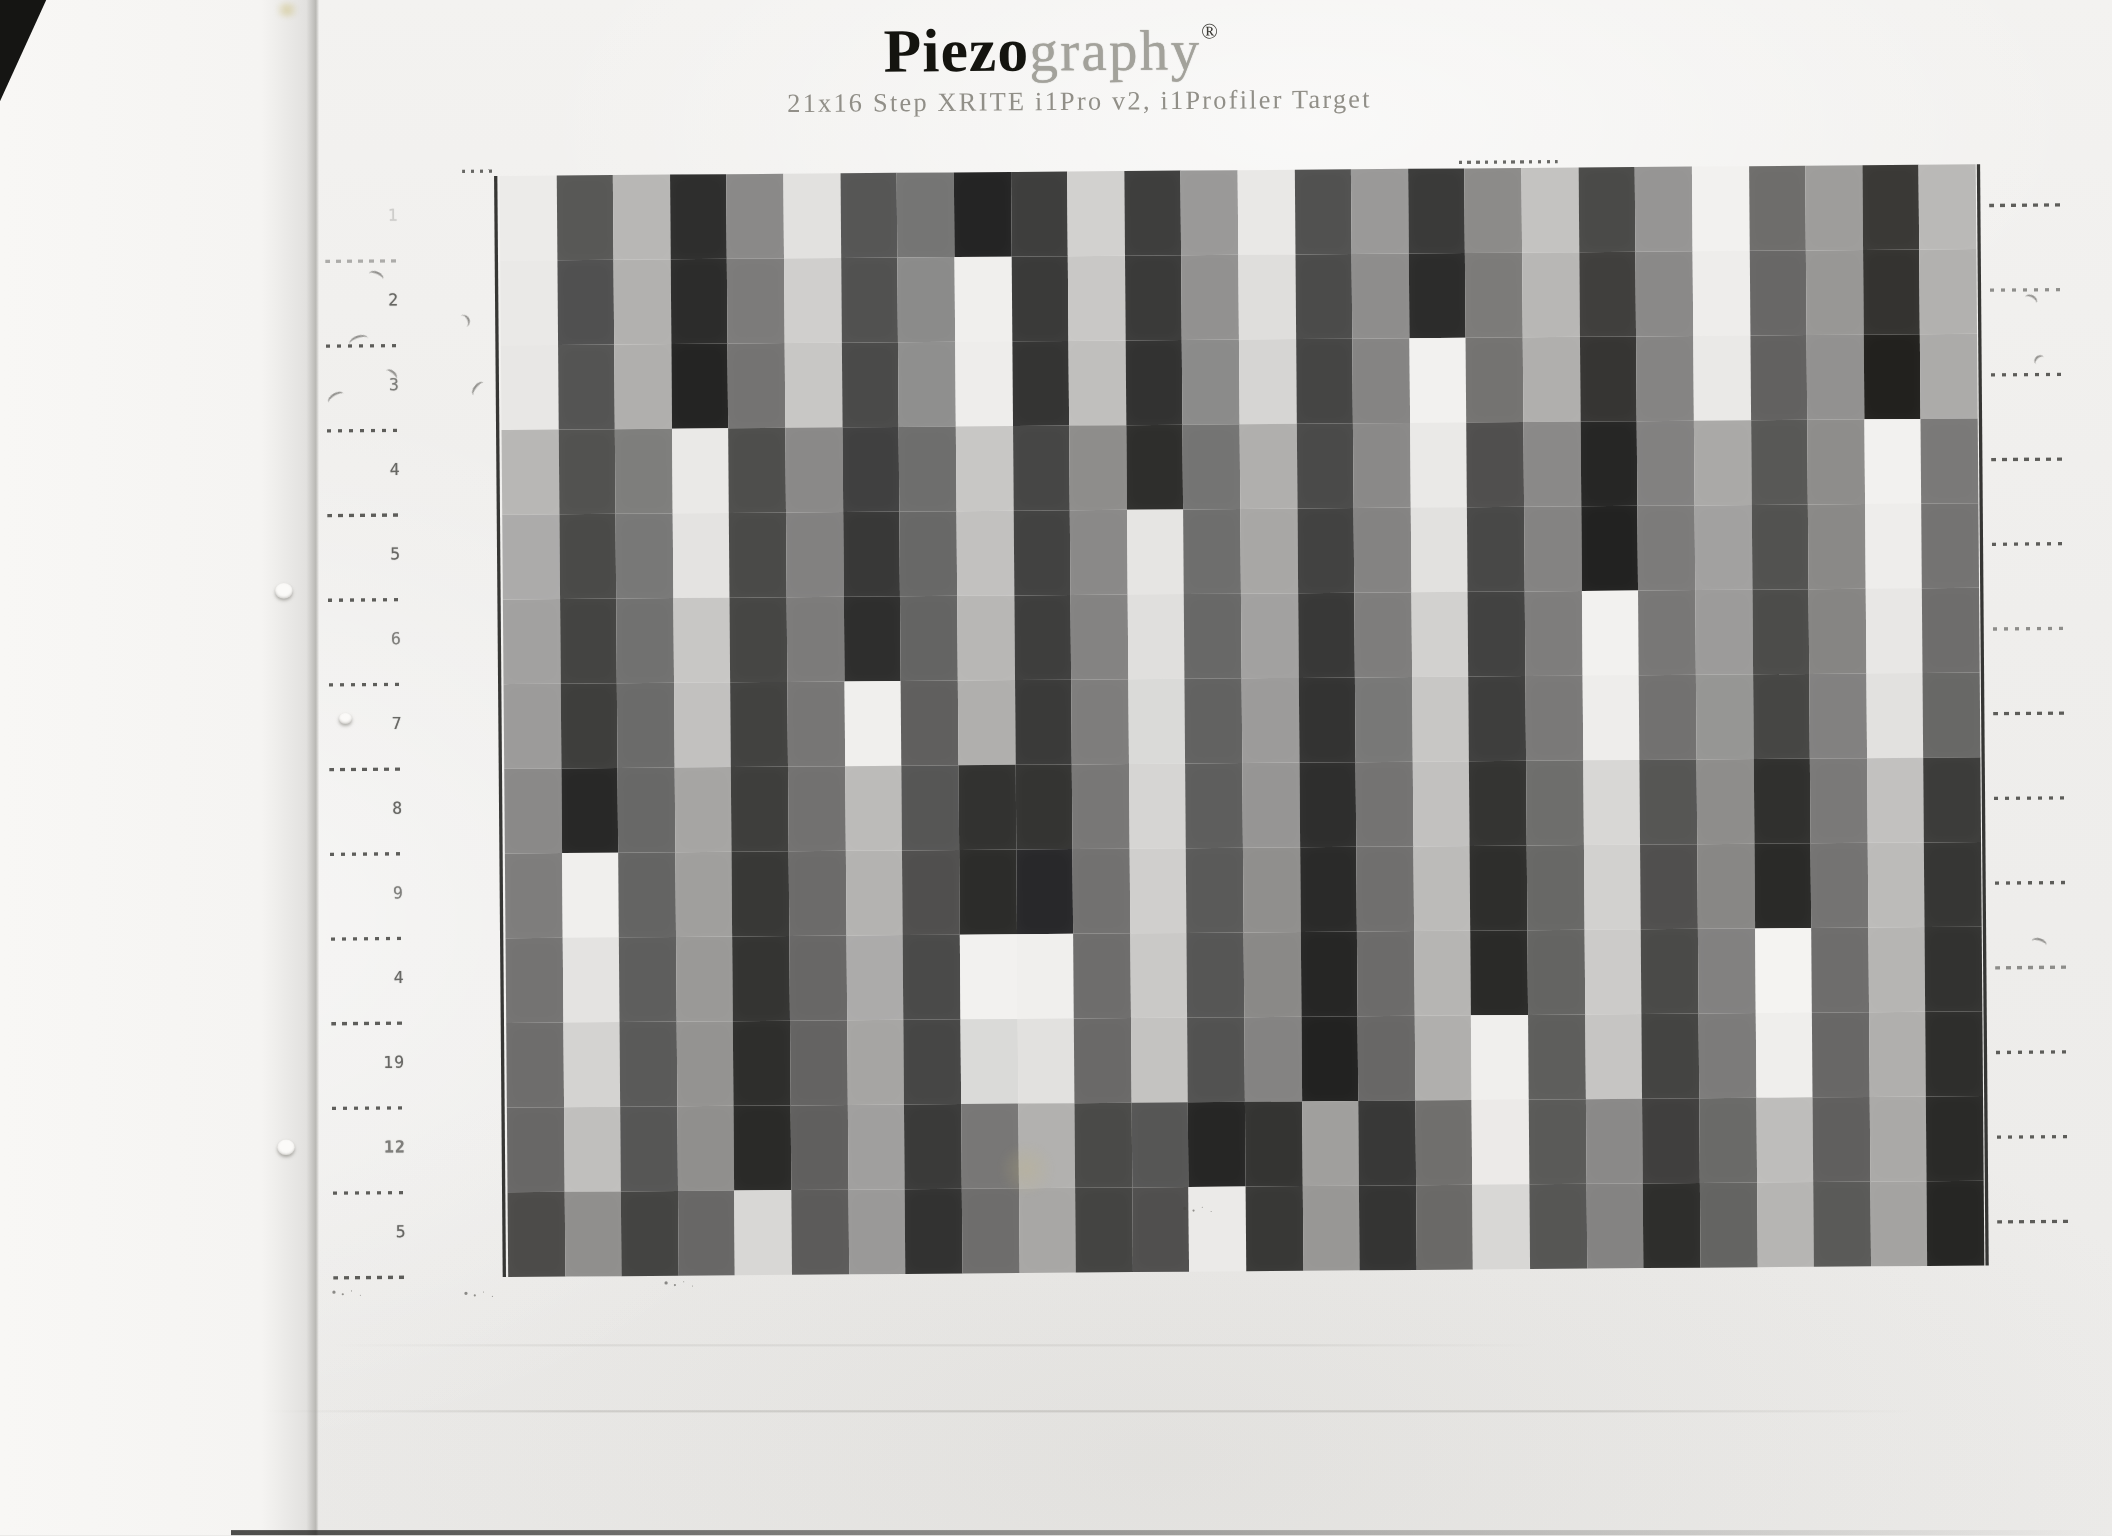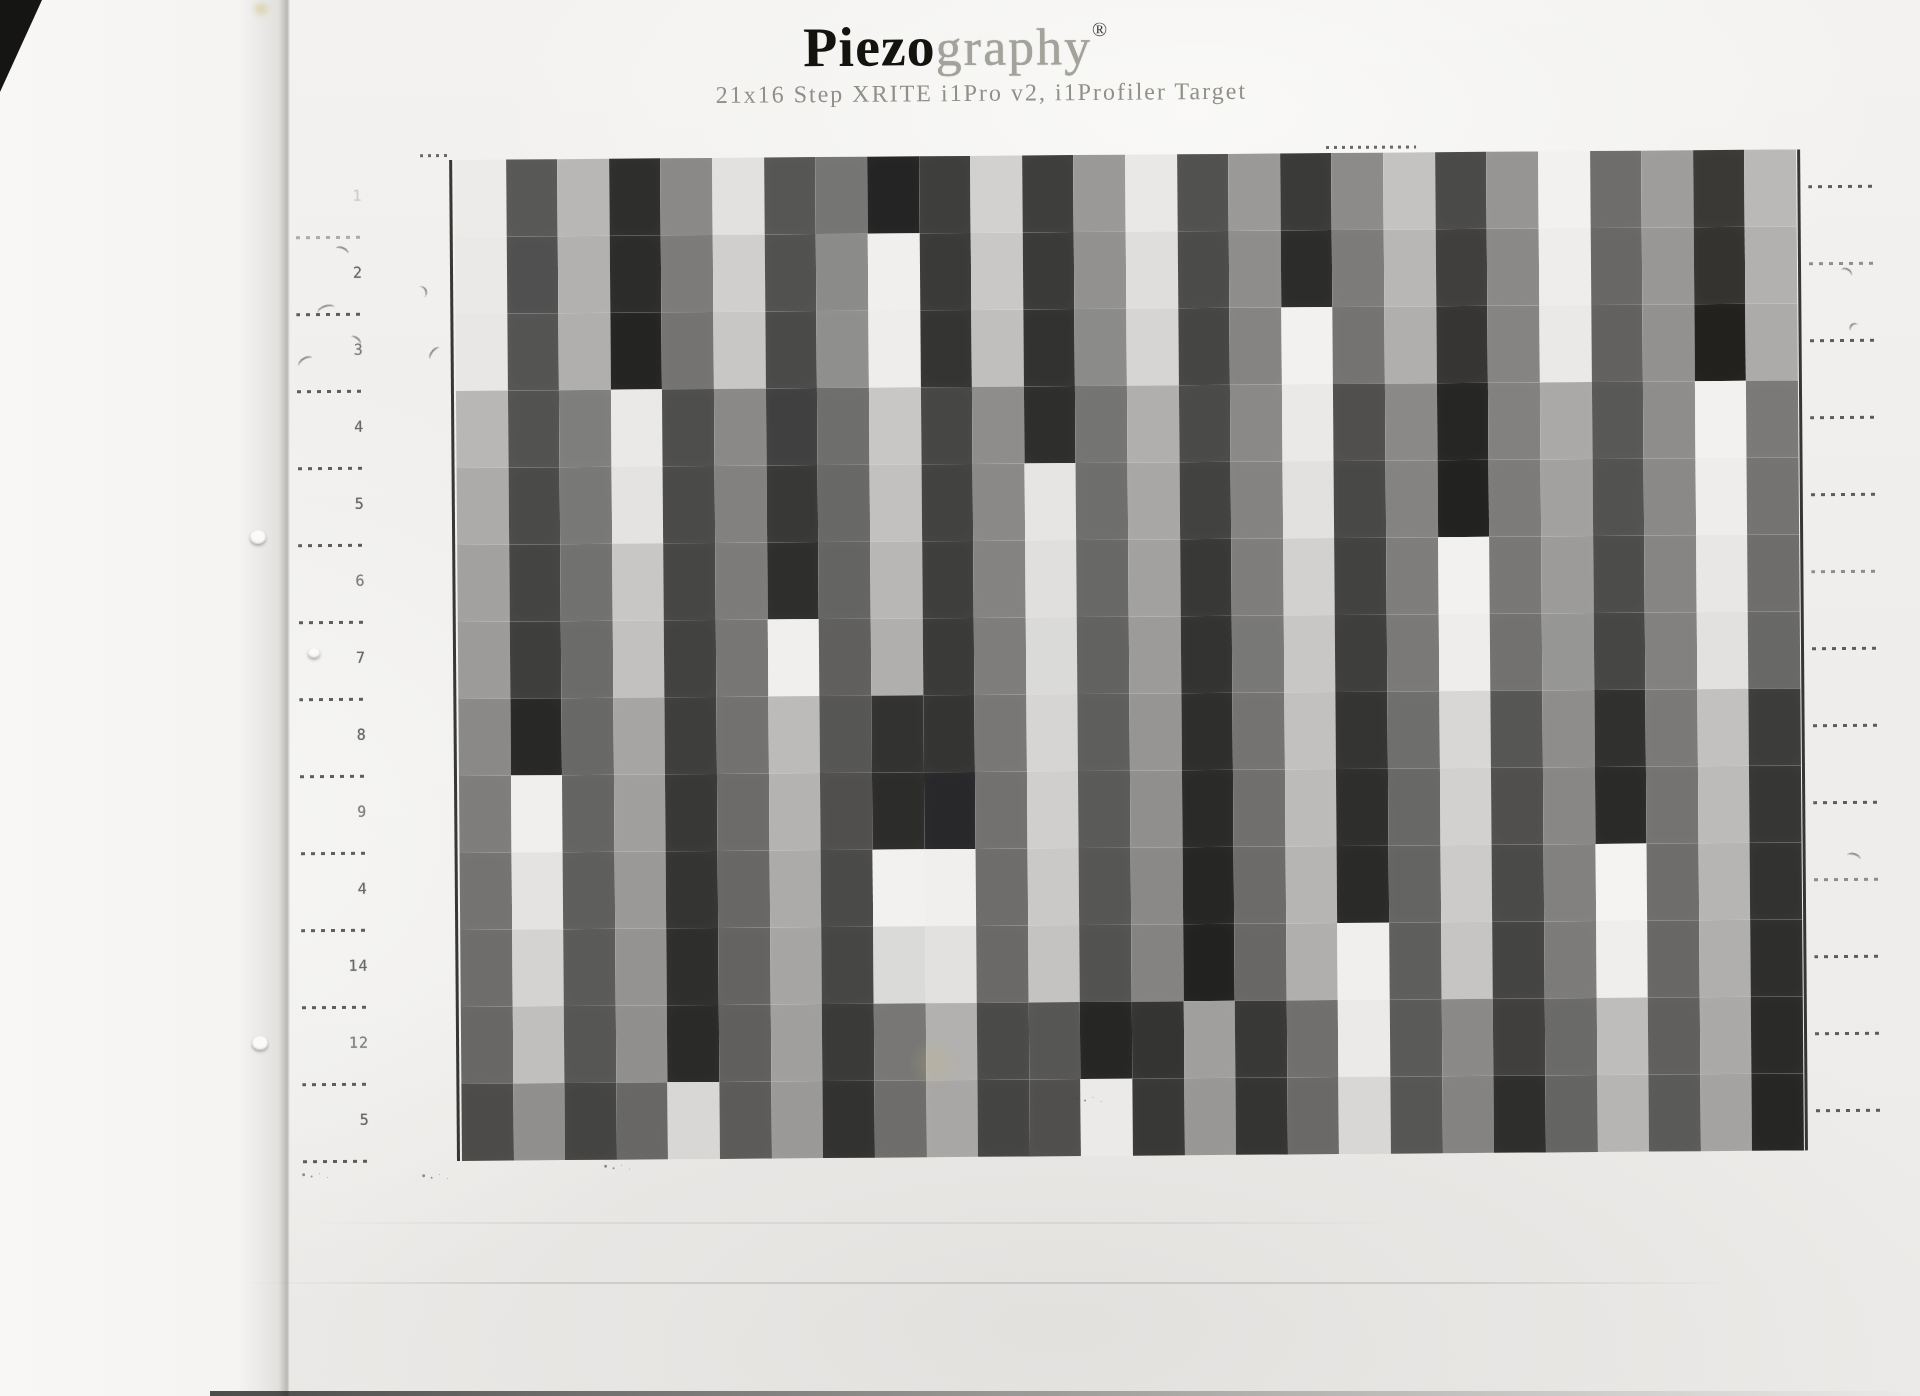--- a/index.html
+++ b/index.html
@@ -413,22 +413,22 @@
         <div class="row-num" style="top: 182px; opacity: 0.18;">1</div>
         <div class="row-num" style="top: 259px;">2</div>
         <div class="row-num" style="top: 336px; opacity: 0.6;">3</div>
         <div class="row-num" style="top: 413px;">4</div>
         <div class="row-num" style="top: 490px;">5</div>
         <div class="row-num" style="top: 567px; opacity: 0.6;">6</div>
         <div class="row-num" style="top: 644px;">7</div>
         <div class="row-num" style="top: 721px;">8</div>
         <div class="row-num" style="top: 798px; opacity: 0.6;">9</div>
         <div class="row-num" style="top: 875px;">4</div>
-        <div class="row-num" style="top: 952px;">14</div>
-        <div class="row-num" style="top: 1029px; opacity: 0.6;">12</div>
+        <div class="row-num" style="top: 952px;">19</div>
+        <div class="row-num" style="top: 1029px; opacity: 0.6; font-weight: bold;">12</div>
         <div class="row-num" style="top: 1106px;">5</div>
         <div class="dash left" style="top: 231px; opacity: 0.35;"></div>
         <div class="dash left" style="top: 308px;"></div>
         <div class="dash left" style="top: 385px;"></div>
         <div class="dash left" style="top: 462px;"></div>
         <div class="dash left" style="top: 539px;"></div>
         <div class="dash left" style="top: 616px;"></div>
         <div class="dash left" style="top: 693px;"></div>
         <div class="dash left" style="top: 770px;"></div>
         <div class="dash left" style="top: 847px;"></div>

